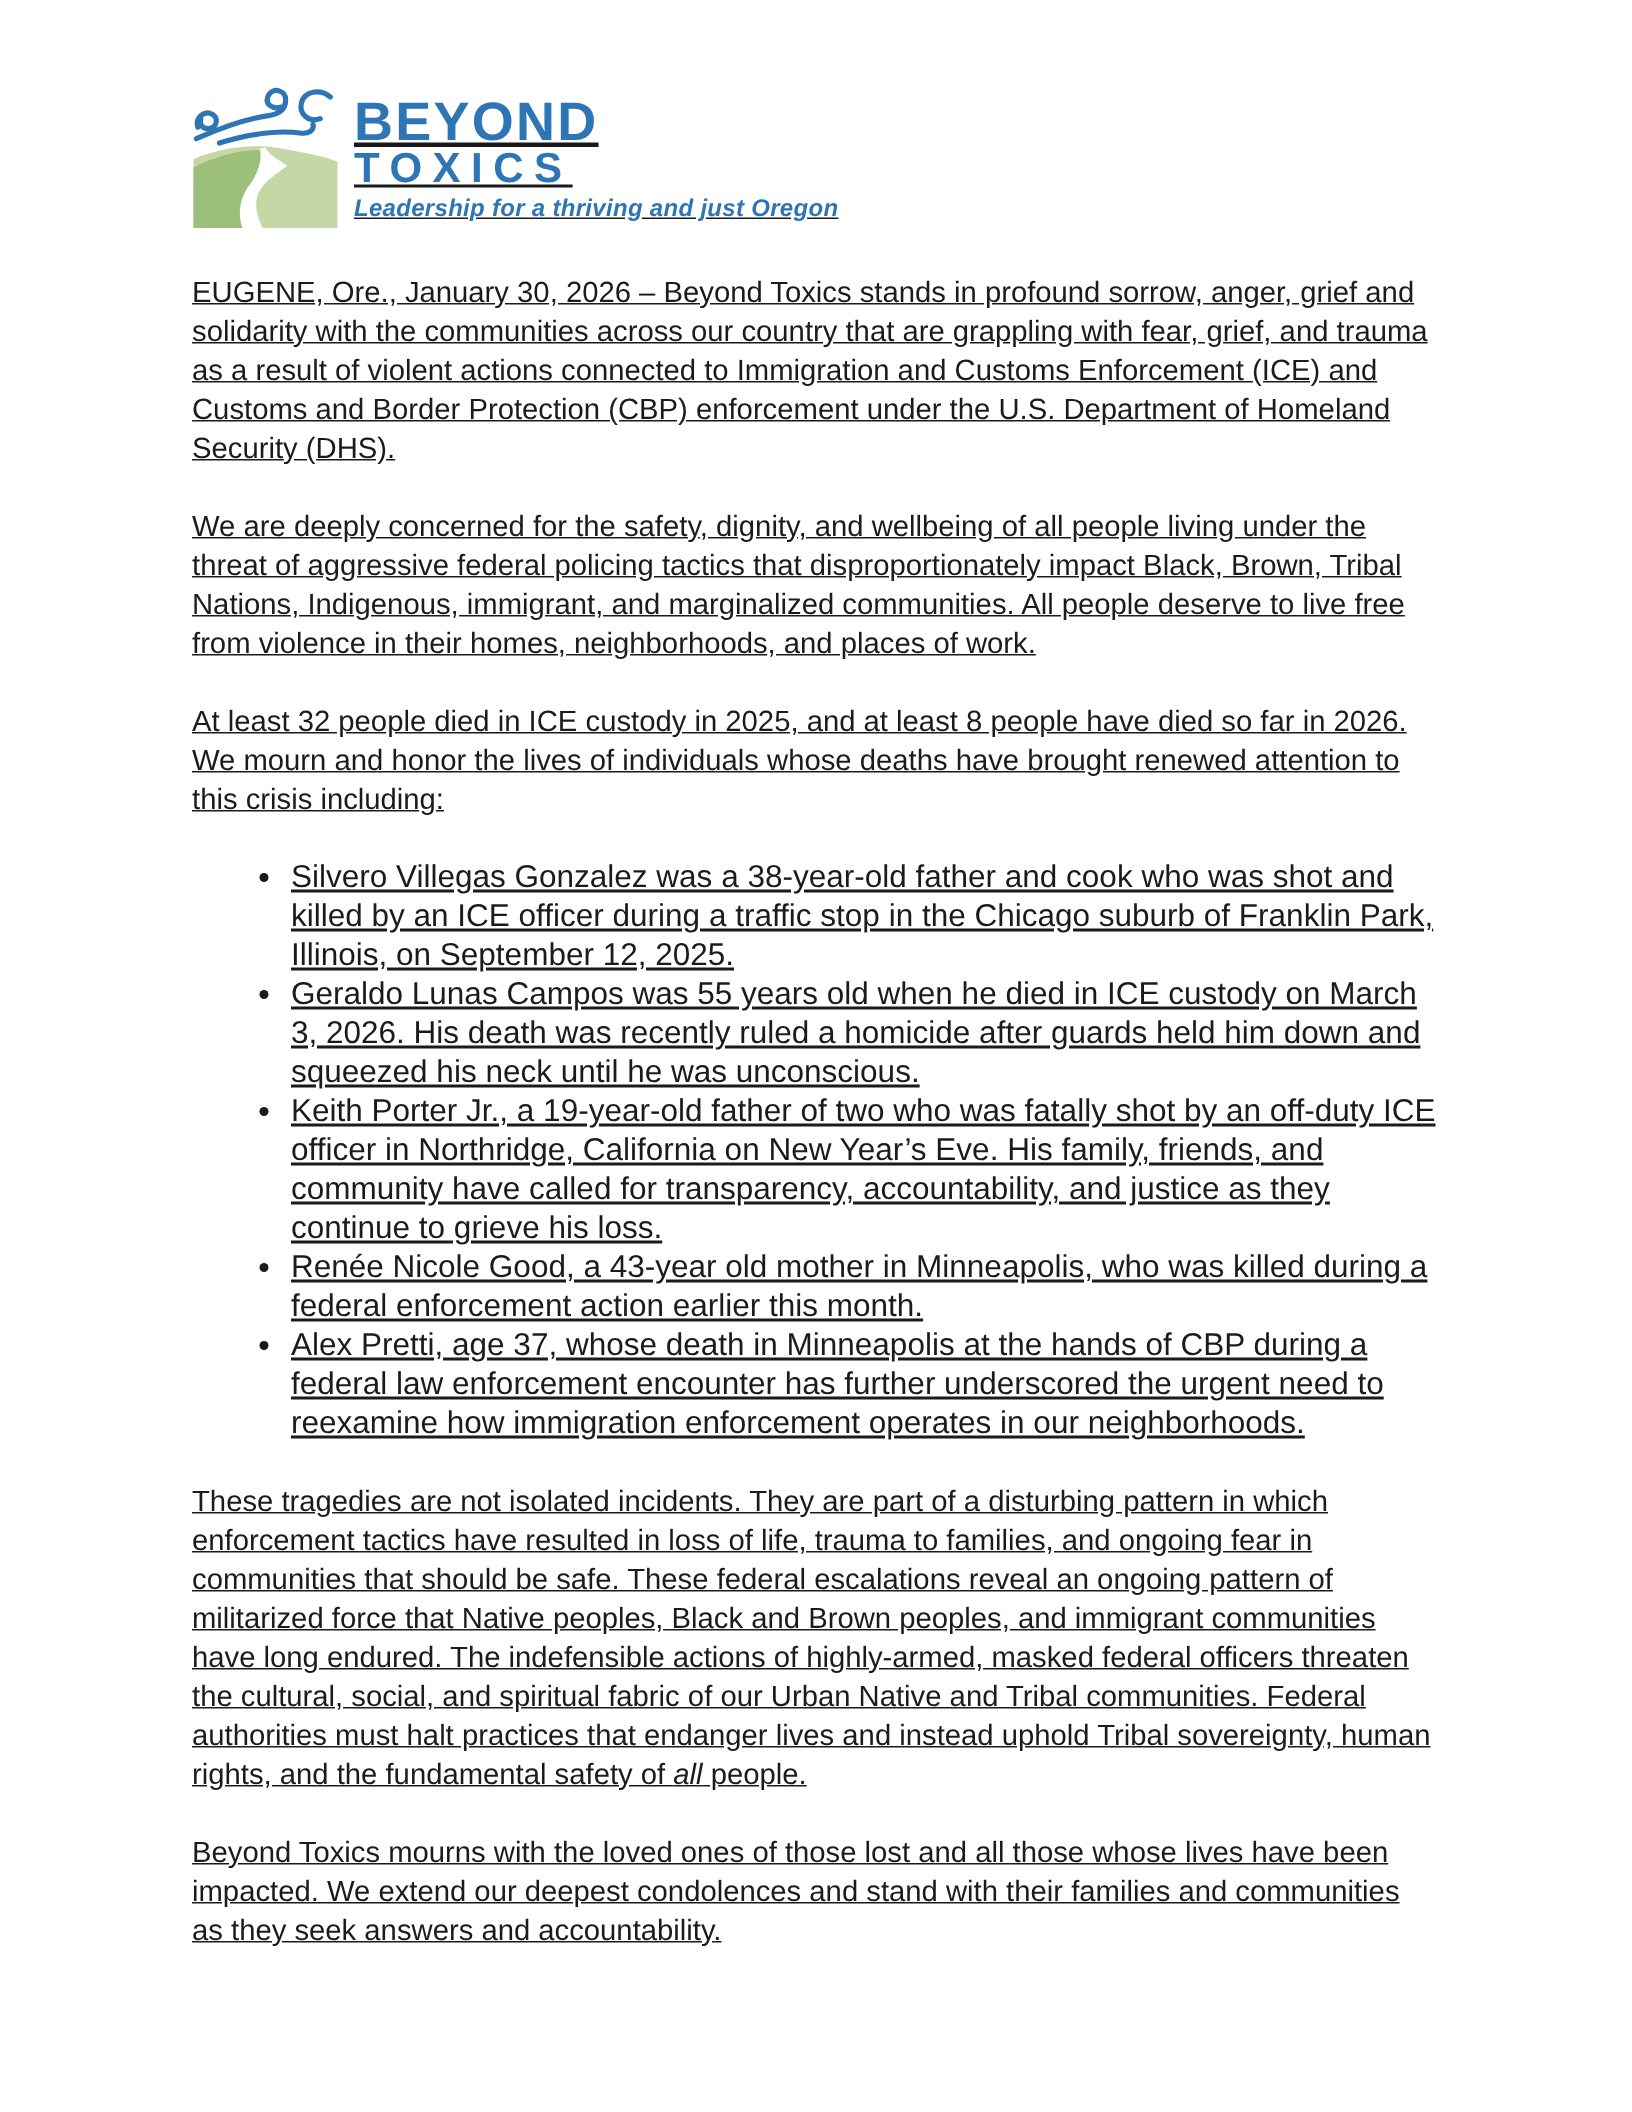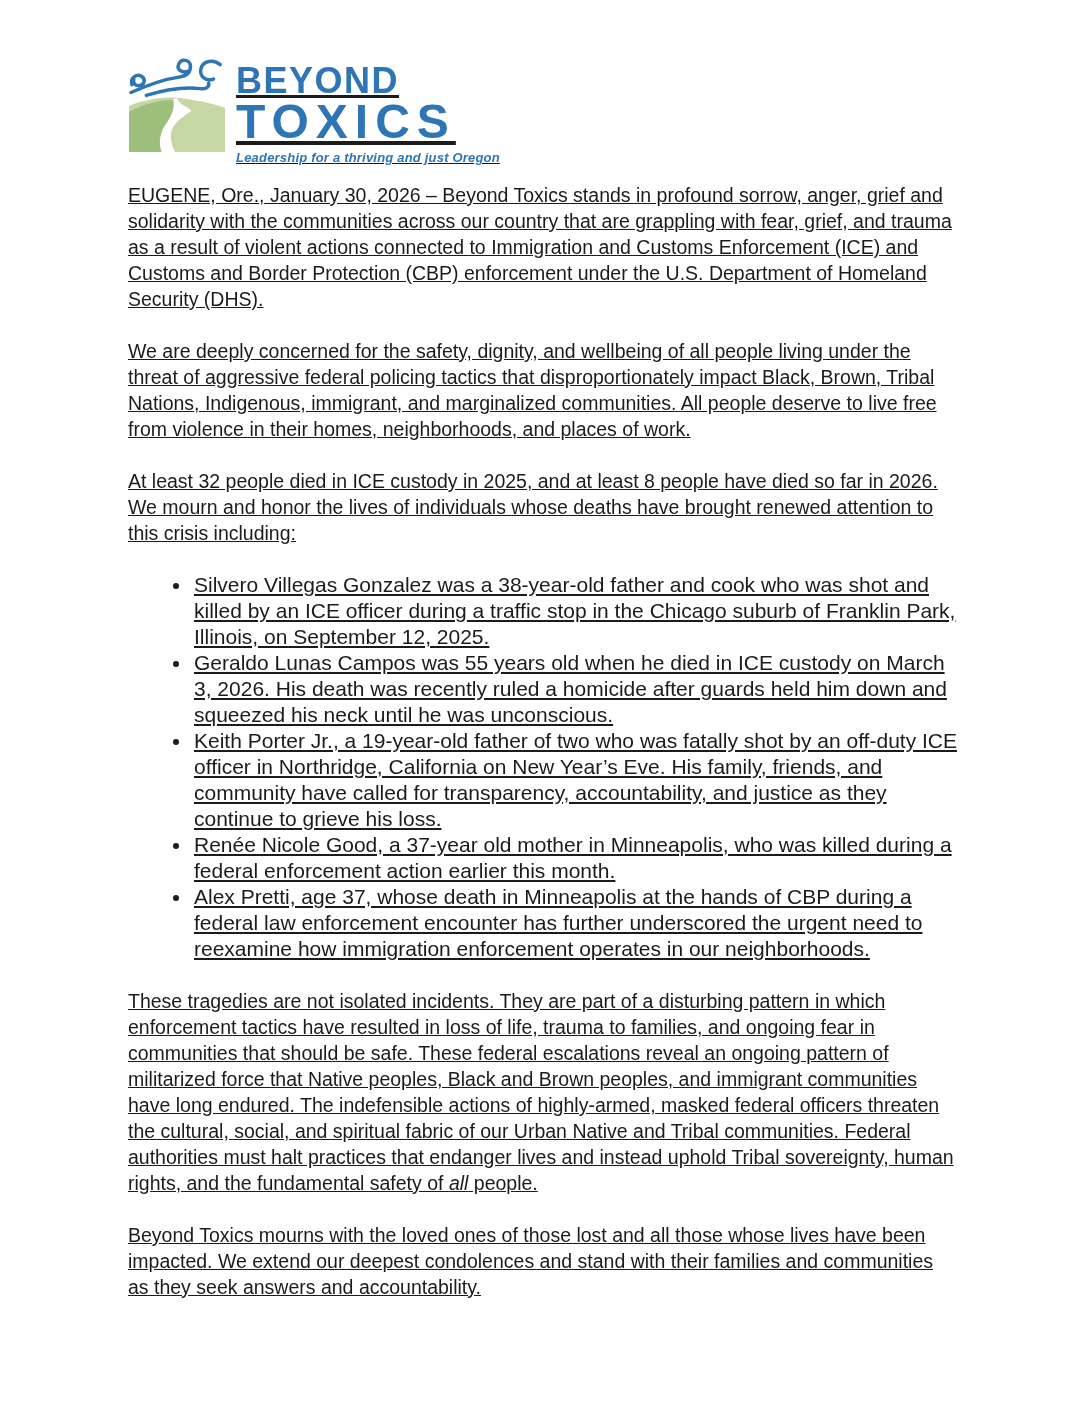--- a/index.html
+++ b/index.html
@@ -41,28 +41,28 @@
     padding-top: 8px;
   }
   .logo-title1 {
     font-size: 36px;
     font-weight: 700;
     line-height: 0.95;
     letter-spacing: 1.5px;
     color: var(--brand_blue, #2E75B6);
   }
   .logo-title2 {
-    font-size: 48px;
+    font-size: 28px;
     font-weight: 700;
     line-height: 0.98;
     letter-spacing: 7px;
     color: var(--brand_blue, #2E75B6);
   }
   .logo-tagline {
-    font-size: 13px;
+    font-size: 16px;
     font-weight: 700;
     font-style: italic;
     letter-spacing: 0.2px;
     margin-top: 5px;
     color: var(--brand_blue, #2E75B6);
   }
   
   .doc-body p {
     margin: 0 2px 26px 0;
     font-size: 19.5px;
@@ -112,21 +112,21 @@
 
   <div class="doc-body">
     <p>EUGENE, Ore., January 30, 2026 – Beyond Toxics stands in profound sorrow, anger, grief and solidarity with the communities across our country that are grappling with fear, grief, and trauma as a result of violent actions connected to Immigration and Customs Enforcement (ICE) and Customs and Border Protection (CBP) enforcement under the U.S. Department of Homeland Security (DHS).</p>
     <p>We are deeply concerned for the safety, dignity, and wellbeing of all people living under the threat of aggressive federal policing tactics that disproportionately impact Black, Brown, Tribal Nations, Indigenous, immigrant, and marginalized communities. All people deserve to live free from violence in their homes, neighborhoods, and places of work.</p>
     <p>At least 32 people died in ICE custody in 2025, and at least 8 people have died so far in 2026. We mourn and honor the lives of individuals whose deaths have brought renewed attention to this crisis including:</p>
 
     <ul>
       <li>Silvero Villegas Gonzalez was a 38-year-old father and cook who was shot and killed by an ICE officer during a traffic stop in the Chicago suburb of Franklin Park, Illinois, on September 12, 2025.</li>
       <li>Geraldo Lunas Campos was 55 years old when he died in ICE custody on March 3, 2026. His death was recently ruled a homicide after guards held him down and squeezed his neck until he was unconscious.</li>
       <li>Keith Porter Jr., a 19-year-old father of two who was fatally shot by an off-duty ICE officer in Northridge, California on New Year’s Eve. His family, friends, and community have called for transparency, accountability, and justice as they continue to grieve his loss.</li>
-      <li>Renée Nicole Good, a 37-year old mother in Minneapolis, who was killed during a federal enforcement action earlier this month.</li>
+      <li>Renée Nicole Good, a 43-year old mother in Minneapolis, who was killed during a federal enforcement action earlier this month.</li>
       <li>Alex Pretti, age 37, whose death in Minneapolis at the hands of CBP during a federal law enforcement encounter has further underscored the urgent need to reexamine how immigration enforcement operates in our neighborhoods.</li>
     </ul>
 
     <p><span>These tragedies are not isolated incidents. They are part of a disturbing pattern in which enforcement tactics have resulted in loss of life, trauma to families, and ongoing fear in communities that should be safe. These federal escalations reveal an ongoing pattern of militarized force that Native peoples, Black and Brown peoples, and immigrant communities have long endured. The indefensible actions of highly-armed, masked federal officers threaten the cultural, social, and spiritual fabric of our Urban Native and Tribal communities. Federal authorities must halt practices that endanger lives and instead uphold Tribal sovereignty, human rights, and the fundamental safety of </span><em>all</em><span> people.</span></p>
 
     <p>Beyond Toxics mourns with the loved ones of those lost and all those whose lives have been impacted. We extend our deepest condolences and stand with their families and communities as they seek answers and accountability.</p>
   </div>
 
 </div>
 

